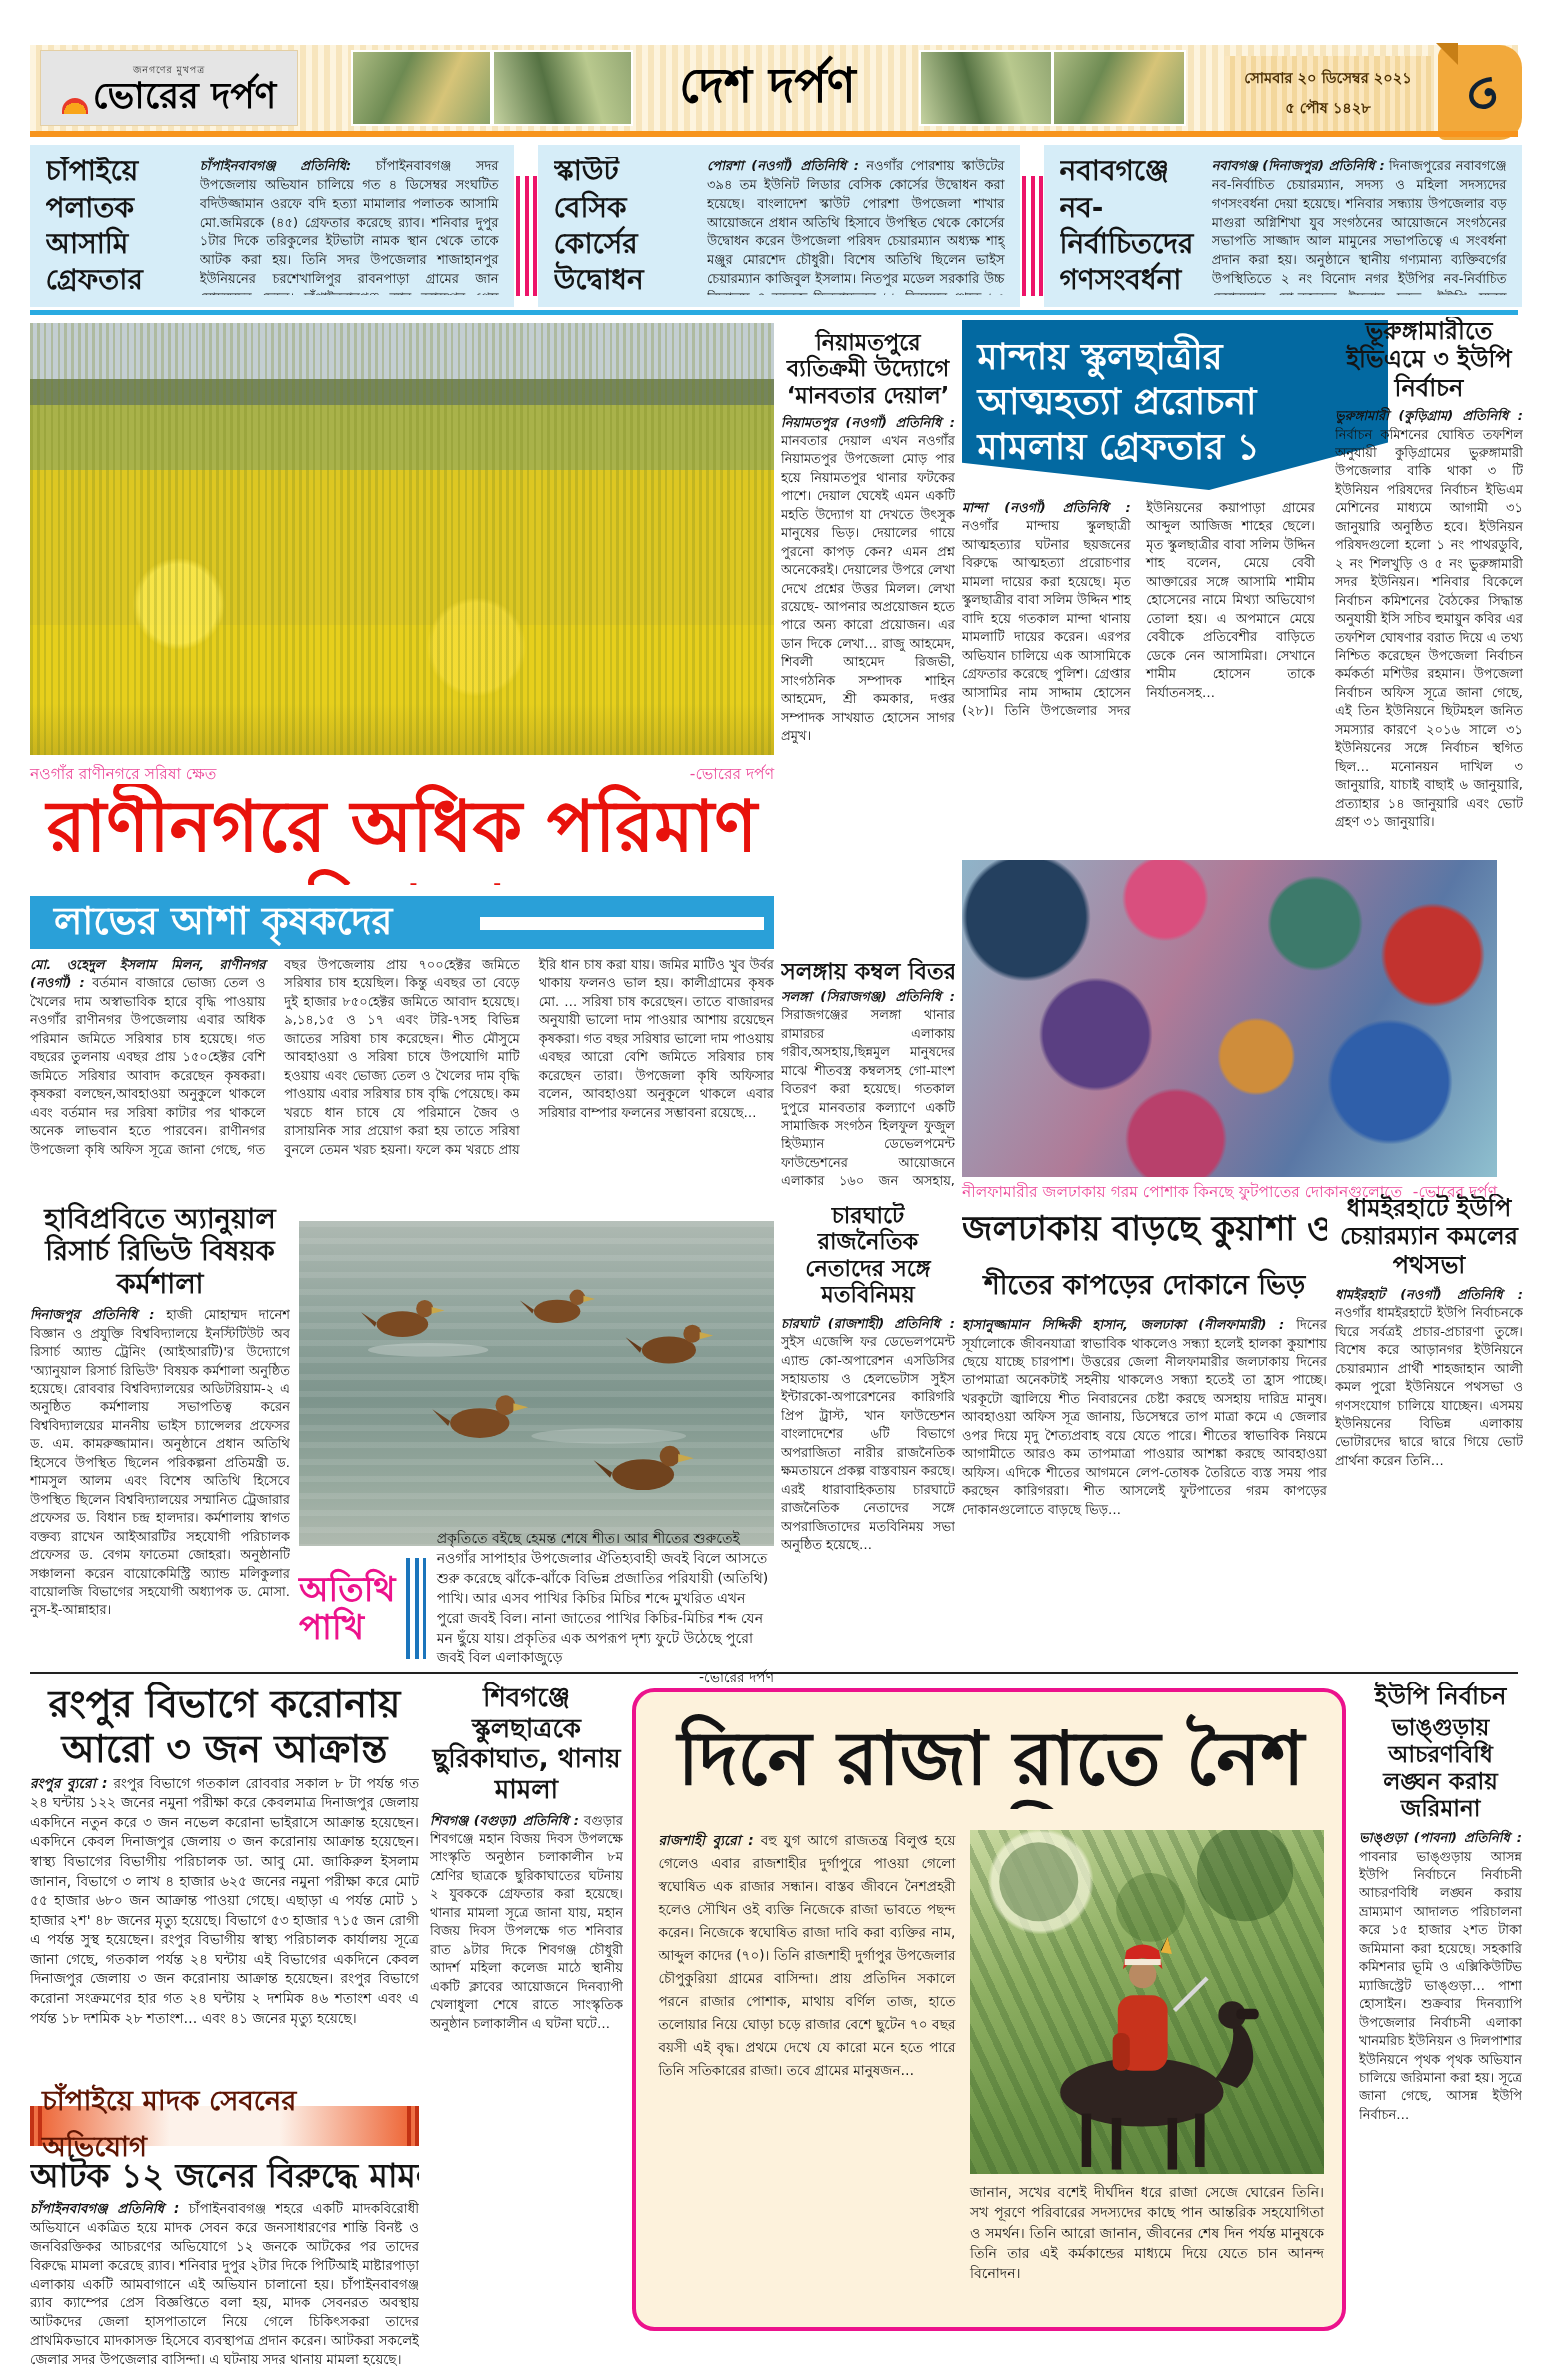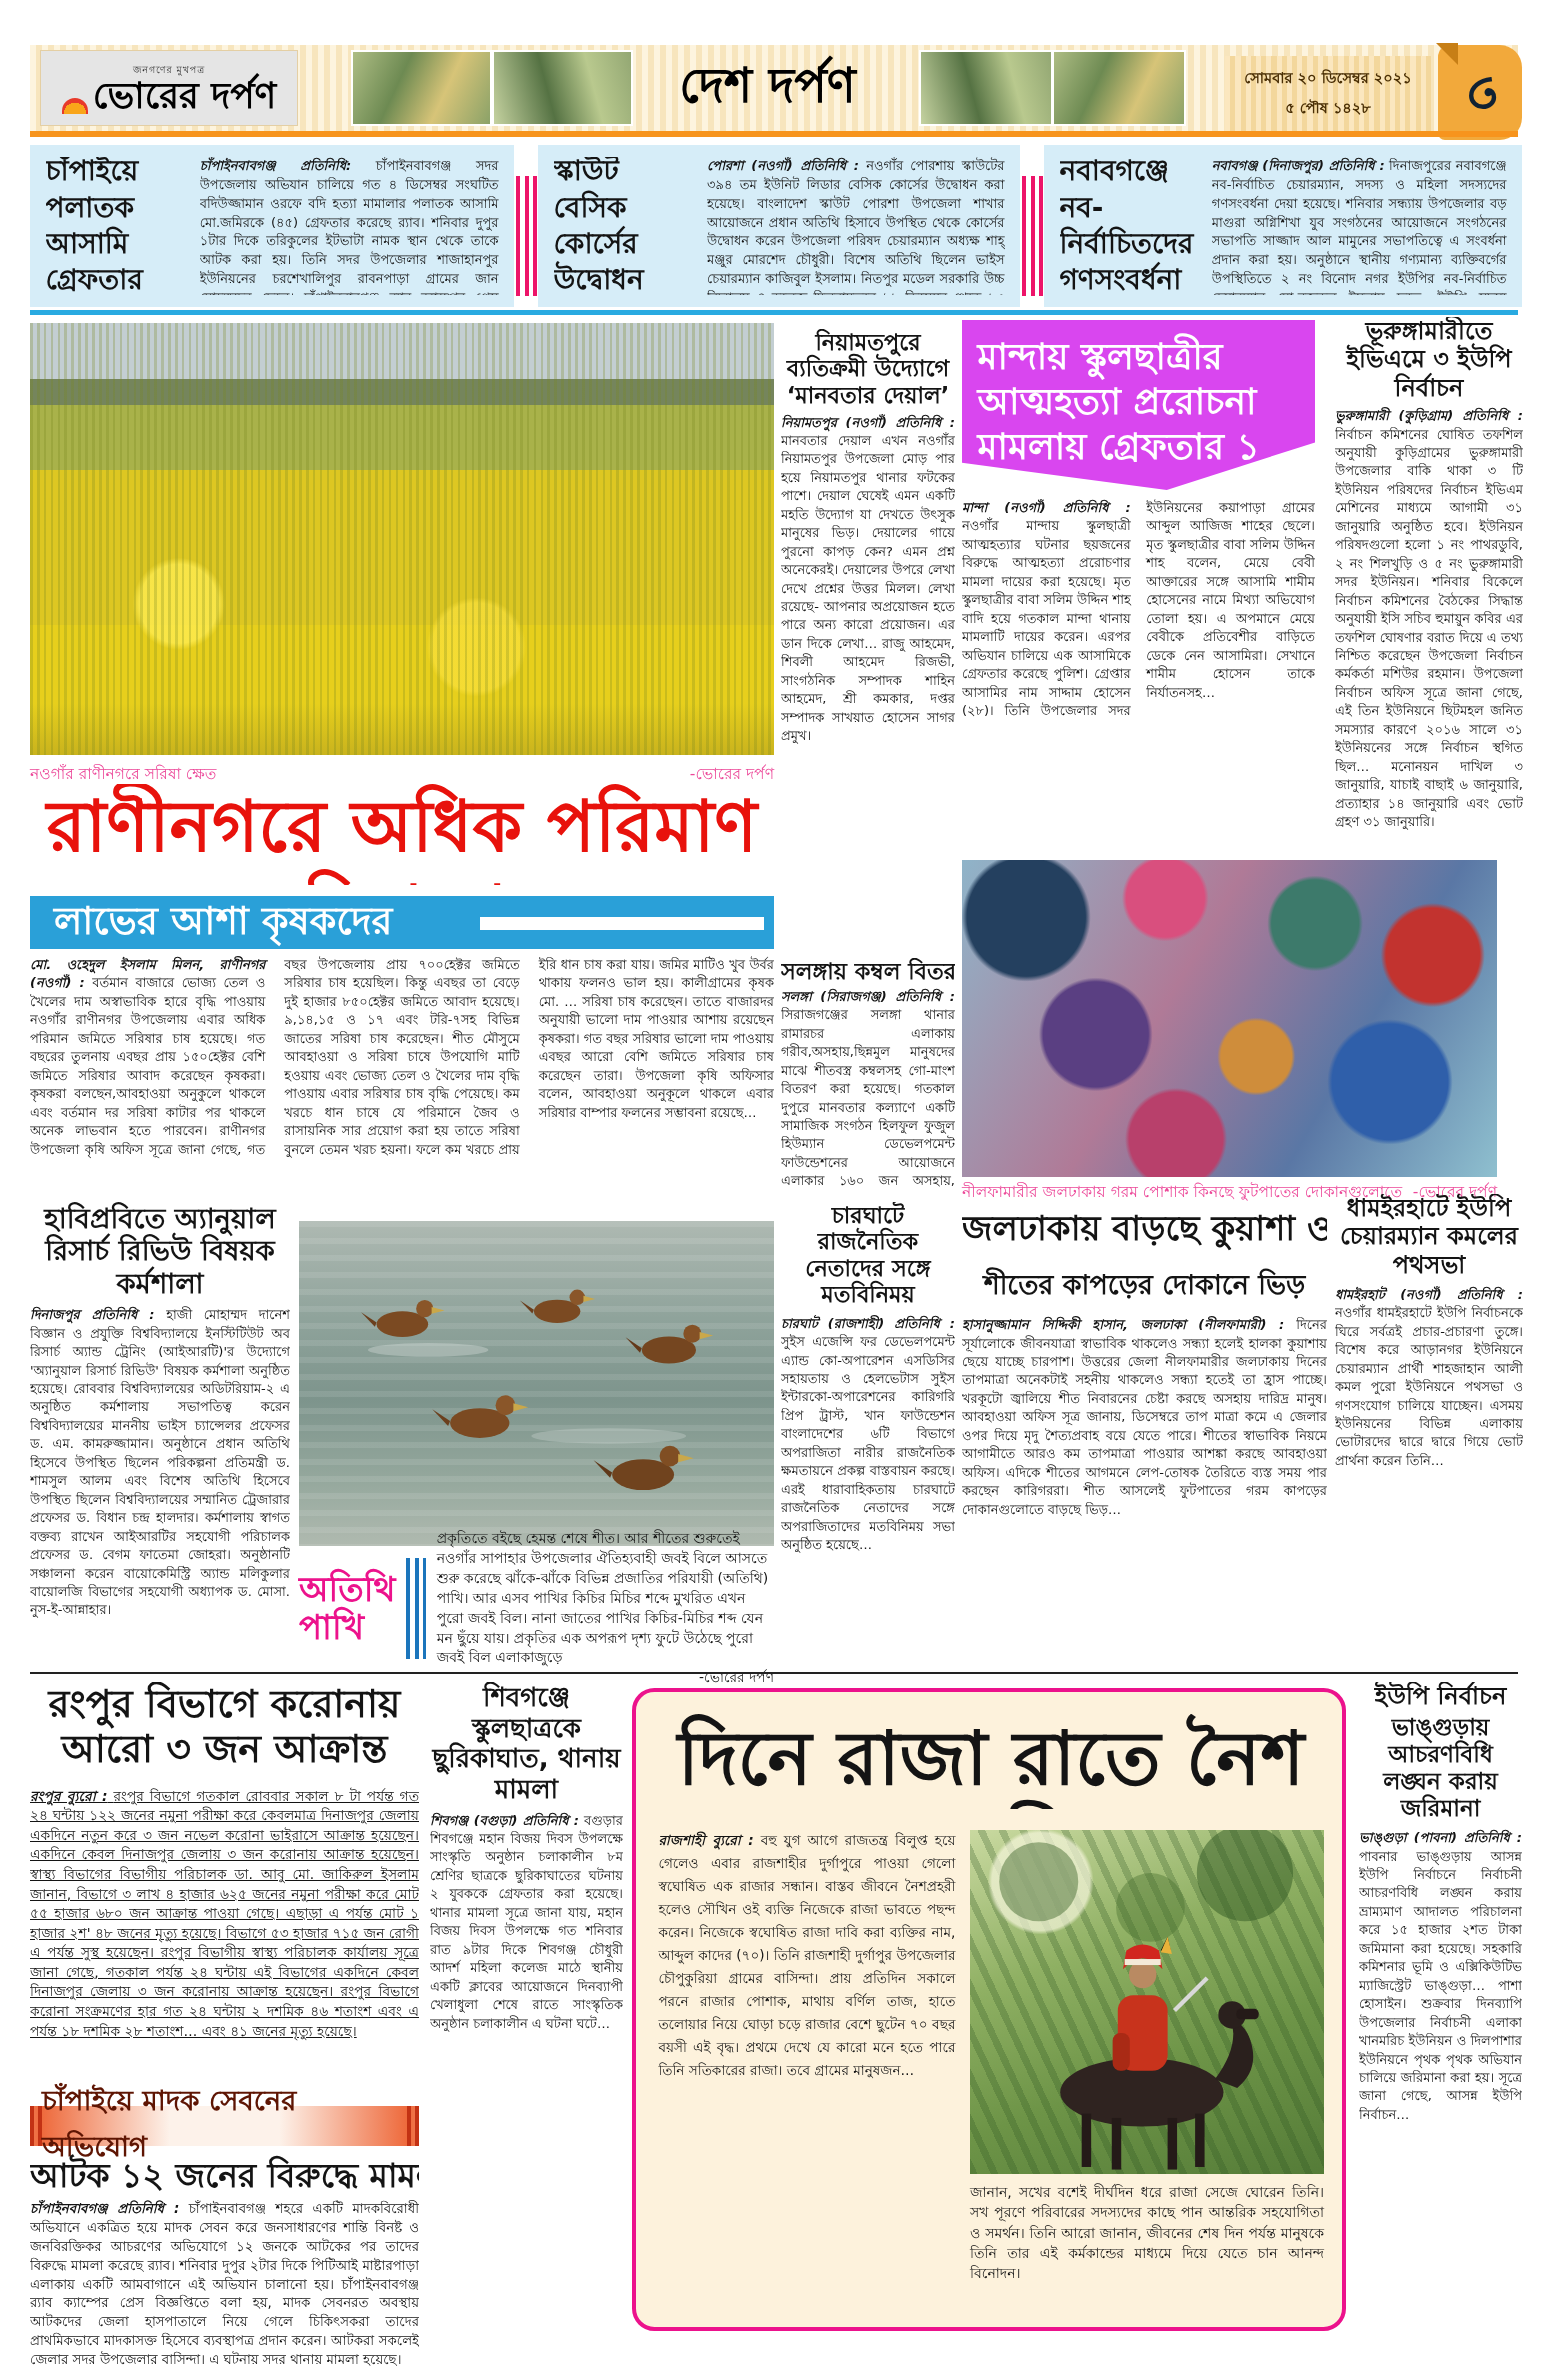--- a/index.html
+++ b/index.html
@@ -71,21 +71,21 @@
   #guest-box{left:299px;top:1550px;width:475px;height:117px;display:flex;gap:10.3px;align-items:center;}
   #guest-label{flex:0 0 93px;color:#ec128c;font-size:34px;font-weight:bold;line-height:1.1;}
   #guest-bars{flex:0 0 20.6px;height:101px;background:repeating-linear-gradient(90deg,#1b75bc 0 4.3px,transparent 4.3px 8.6px);}
   #guest-caption{flex:1;font-size:14px;line-height:1.42;}
   #guest-credit{text-align:right;font-size:13.8px;}
   .hairline{left:30px;top:1672px;width:1488px;height:1.7px;background:#222;}
 
   
   .mid-col{left:781px;width:174px;}
   .mid-col .hd{font-size:22.4px;text-align:center;}
-  #manda-box{left:962px;top:320px;width:353px;height:170px;background:#d946ef;color:#fff;
+  #manda-box{left:962px;top:320px;width:426px;height:170px;background:#0369a1;color:#fff;
     padding:13.8px 15.5px;font-size:36px;font-weight:bold;line-height:1.25;
     clip-path:polygon(0 0,100% 0,100% 72%,58% 100%,0 84%);overflow:hidden;}
   #manda-body{left:962px;top:499px;width:353px;height:346px;column-count:2;column-gap:15.5px;}
   #market-photo{left:962px;top:860px;width:535px;height:317px;
     background:
       radial-gradient(circle at 12% 18%,#24405f 0 11%,transparent 12%),
       radial-gradient(circle at 38% 12%,#d94f7e 0 9%,transparent 10%),
       radial-gradient(circle at 66% 20%,#3d7a6b 0 10%,transparent 11%),
       radial-gradient(circle at 88% 30%,#c2332f 0 9%,transparent 10%),
       radial-gradient(circle at 25% 55%,#5a3f82 0 12%,transparent 13%),
@@ -313,21 +313,21 @@
   <div class="abs right-col" style="top:1194px;height:473px;">
     <div class="hd">ধামইরহাটে ইউপি চেয়ারম্যান কমলের পথসভা</div>
     <div class="body-txt just" style="margin-top:6.9px;height:361px;">
       <span class="byline">ধামইরহাট (নওগাঁ) প্রতিনিধি :</span>
       <span>নওগাঁর ধামইরহাটে ইউপি নির্বাচনকে ঘিরে সর্বত্রই প্রচার-প্রচারণা তুঙ্গে। বিশেষ করে আড়ানগর ইউনিয়নে চেয়ারম্যান প্রার্থী শাহজাহান আলী কমল পুরো ইউনিয়নে পথসভা ও গণসংযোগ চালিয়ে যাচ্ছেন। এসময় ইউনিয়নের বিভিন্ন এলাকায় ভোটারদের দ্বারে দ্বারে গিয়ে ভোট প্রার্থনা করেন তিনি…</span>
     </div>
   </div>
 
   <div class="abs" id="rangpur">
     <div class="hd">রংপুর বিভাগে করোনায় আরো ৩ জন আক্রান্ত</div>
-    <div class="body-txt just" style="margin-top:15px;height:313px;text-decoration:underline;">
+    <div class="body-txt just" style="margin-top:2px;height:313px;">
       <span class="byline">রংপুর ব্যুরো :</span>
       <span>রংপুর বিভাগে গতকাল রোববার সকাল ৮ টা পর্যন্ত গত ২৪ ঘন্টায় ১২২ জনের নমুনা পরীক্ষা করে কেবলমাত্র দিনাজপুর জেলায় একদিনে নতুন করে ৩ জন নভেল করোনা ভাইরাসে আক্রান্ত হয়েছেন। একদিনে কেবল দিনাজপুর জেলায় ৩ জন করোনায় আক্রান্ত হয়েছেন। স্বাস্থ্য বিভাগের বিভাগীয় পরিচালক ডা. আবু মো. জাকিরুল ইসলাম জানান, বিভাগে ৩ লাখ ৪ হাজার ৬২৫ জনের নমুনা পরীক্ষা করে মোট ৫৫ হাজার ৬৮০ জন আক্রান্ত পাওয়া গেছে। এছাড়া এ পর্যন্ত মোট ১ হাজার ২শ' ৪৮ জনের মৃত্যু হয়েছে। বিভাগে ৫৩ হাজার ৭১৫ জন রোগী এ পর্যন্ত সুস্থ হয়েছেন। রংপুর বিভাগীয় স্বাস্থ্য পরিচালক কার্যালয় সূত্রে জানা গেছে, গতকাল পর্যন্ত ২৪ ঘন্টায় এই বিভাগের একদিনে কেবল দিনাজপুর জেলায় ৩ জন করোনায় আক্রান্ত হয়েছেন। রংপুর বিভাগে করোনা সংক্রমণের হার গত ২৪ ঘন্টায় ২ দশমিক ৪৬ শতাংশ এবং এ পর্যন্ত ১৮ দশমিক ২৮ শতাংশ… এবং ৪১ জনের মৃত্যু হয়েছে।</span>
     </div>
   </div>
   <div class="abs" id="chapai-kicker">চাঁপাইয়ে মাদক সেবনের অভিযোগ</div>
   <div class="abs" id="chapai-title">আটক ১২ জনের বিরুদ্ধে মামলা</div>
   <div class="abs body-txt just" id="chapai-body">
     <span class="byline">চাঁপাইনবাবগঞ্জ প্রতিনিধি :</span>
     <span>চাঁপাইনবাবগঞ্জ শহরে একটি মাদকবিরোধী অভিযানে একত্রিত হয়ে মাদক সেবন করে জনসাধারণের শান্তি বিনষ্ট ও জনবিরক্তিকর আচরণের অভিযোগে ১২ জনকে আটকের পর তাদের বিরুদ্ধে মামলা করেছে র‍্যাব। শনিবার দুপুর ২টার দিকে পিটিআই মাষ্টারপাড়া এলাকায় একটি আমবাগানে এই অভিযান চালানো হয়। চাঁপাইনবাবগঞ্জ র‍্যাব ক্যাম্পের প্রেস বিজ্ঞপ্তিতে বলা হয়, মাদক সেবনরত অবস্থায় আটকদের জেলা হাসপাতালে নিয়ে গেলে চিকিৎসকরা তাদের প্রাথমিকভাবে মাদকাসক্ত হিসেবে ব্যবস্থাপত্র প্রদান করেন। আটকরা সকলেই জেলার সদর উপজেলার বাসিন্দা। এ ঘটনায় সদর থানায় মামলা হয়েছে।</span>
   </div>

